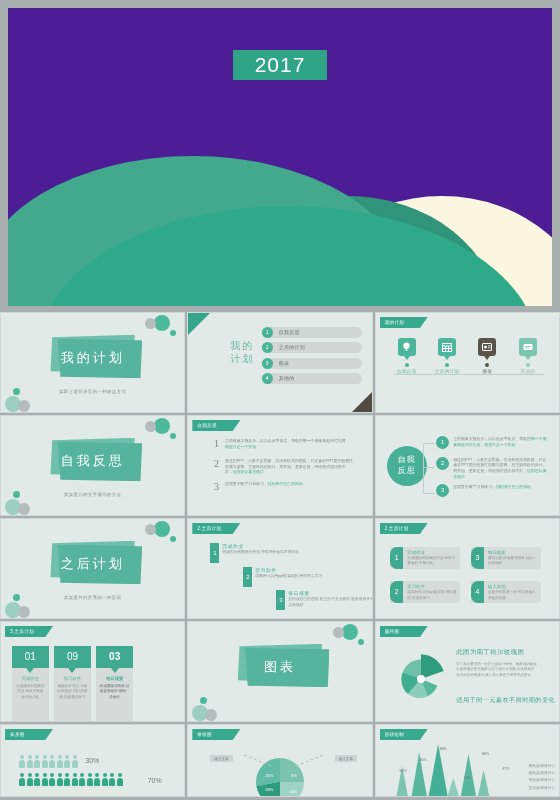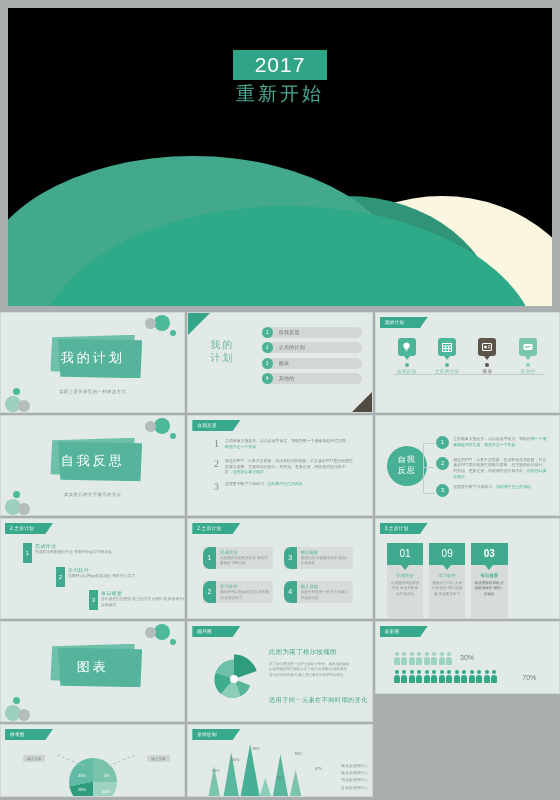--- a/index.html
+++ b/index.html
@@ -7,21 +7,21 @@
     width:560px;height:800px;
     background:#a9afaf;
     font-family:"Liberation Sans","DejaVu Sans",sans-serif;
     overflow:hidden;
   }
   .page{position:relative;width:560px;height:800px;background:#a9afaf;}
 
   
   .hero{
     position:absolute;left:8px;top:8px;width:544px;height:298px;
-    background:#000000;overflow:hidden;
+    background:#4c1d95;overflow:hidden;
   }
   .hero-title-wrap{
     position:absolute;left:0;top:42px;width:100%;text-align:center;z-index:5;
   }
   .year-badge{
     display:inline-block;background:#2fa486;color:#ffffff;
     font-size:21px;letter-spacing:1px;
     padding:3px 22px 4px;line-height:1.1;
   }
   .hero-en{
@@ -100,22 +100,22 @@
     position:absolute;left:4px;top:4px;height:11px;padding:0 9px 0 5px;
     background:#37a98c;color:#fff;font-size:4.6px;line-height:11px;
     letter-spacing:.3px;
     clip-path:polygon(0 0,100% 0,84% 100%,0 100%);
     min-width:34px;
   }
 
   
   .agenda-title{
     position:absolute;left:12%;top:26%;width:24%;color:#6fb6a4;
-    font-size:10px;line-height:1.35;letter-spacing:2px;text-align:left;
-    font-family:Liberation Mono, monospace;
+    font-size:10px;line-height:1.35;letter-spacing:2px;text-align:right;
+    font-family:Liberation Sans, sans-serif;
   }
   .agenda-list{position:absolute;left:40%;top:14%;width:55%;}
   .agenda-row{
     position:relative;height:11px;margin-bottom:4.5px;
     background:#d2d6d5;border-radius:6px;
   }
   .agenda-num{
     position:absolute;left:0;top:0;width:11px;height:11px;border-radius:50%;
     background:#4bb396;color:#fff;font-size:5px;line-height:11px;text-align:center;
   }
@@ -235,21 +235,20 @@
 
 <div class="page">
 
   <div class="hero">
     <div class="hill hill-cream"></div>
     <div class="hill hill-dark"></div>
     <div class="hill hill-mid"></div>
     <div class="hill hill-front"></div>
     <div class="hero-title-wrap">
       <div class="year-badge">2017</div>
-      <div class="hero-cn">重新开始</div>
     </div>
   </div>
 
   <div class="grid">
 
     <div class="slide">
       <div class="bub g" style="right:14px;top:2px;width:16px;height:16px;"></div>
       <div class="bub gy" style="right:28px;top:5px;width:11px;height:11px;"></div>
       <div class="bub g" style="right:8px;top:17px;width:6px;height:6px;"></div>
       <div class="bub gl" style="left:4px;bottom:0px;width:16px;height:16px;"></div>
@@ -403,20 +402,32 @@
         </div>
       </div>
       <div class="mm-item" style="top:69%;">
         <span class="mm-num">3</span>
         <div class="mm-txt">
           <span>还需要不断学习和练习，</span><span class="hl">找到属于自己的风格</span>
         </div>
       </div>
     </div>
 
+    <div class="slide">
+      <div class="bub g" style="right:14px;top:2px;width:16px;height:16px;"></div>
+      <div class="bub gy" style="right:28px;top:5px;width:11px;height:11px;"></div>
+      <div class="bub g" style="right:8px;top:17px;width:6px;height:6px;"></div>
+      <div class="bub gl" style="left:4px;bottom:0px;width:16px;height:16px;"></div>
+      <div class="bub gy" style="left:17px;bottom:0px;width:12px;height:12px;"></div>
+      <div class="bub g" style="left:12px;bottom:17px;width:7px;height:7px;"></div>
+      <div class="cov-quad"></div>
+      <div class="cov-quad2"></div>
+      <div class="cov-title">之后计划</div>
+      <div class="cov-sub">其实是并列关系的一种呈现</div>
+    </div>
 
     <div class="slide">
       <div class="tag">2.之后计划</div>
       <div class="st-item" style="left:12%;top:24%;">
         <span class="st-bar">1</span>
         <div class="st-h">完成作业</div>
         <div class="st-b">完成模块和图表的作业 争取写快速得不断消化</div>
       </div>
       <div class="st-item" style="left:30%;top:48%;">
         <span class="st-bar">2</span>

